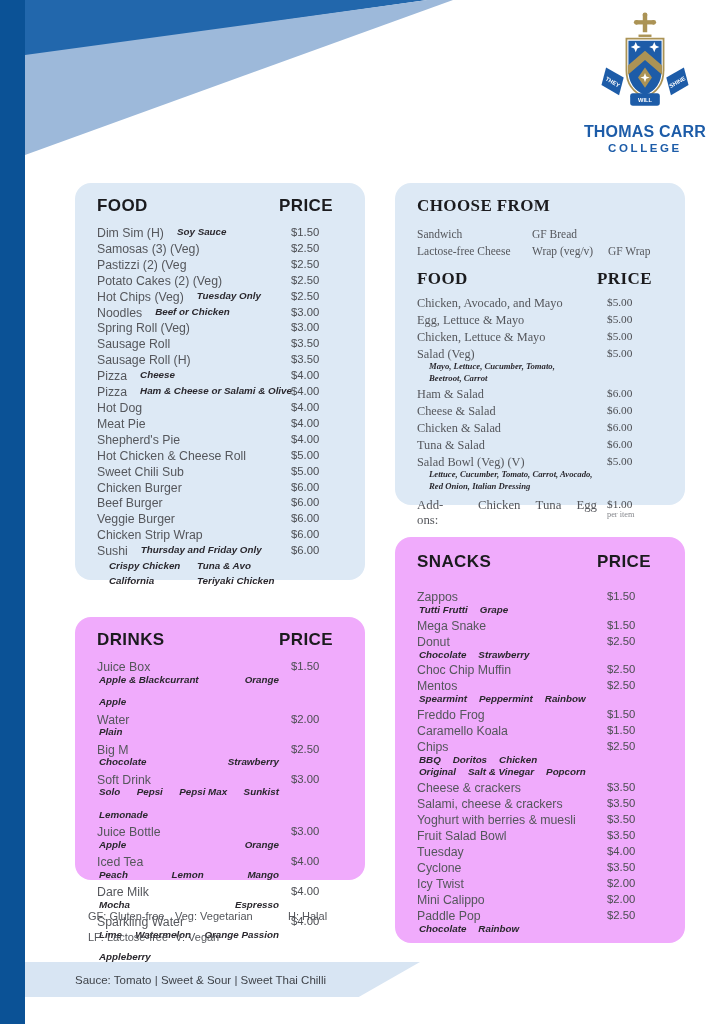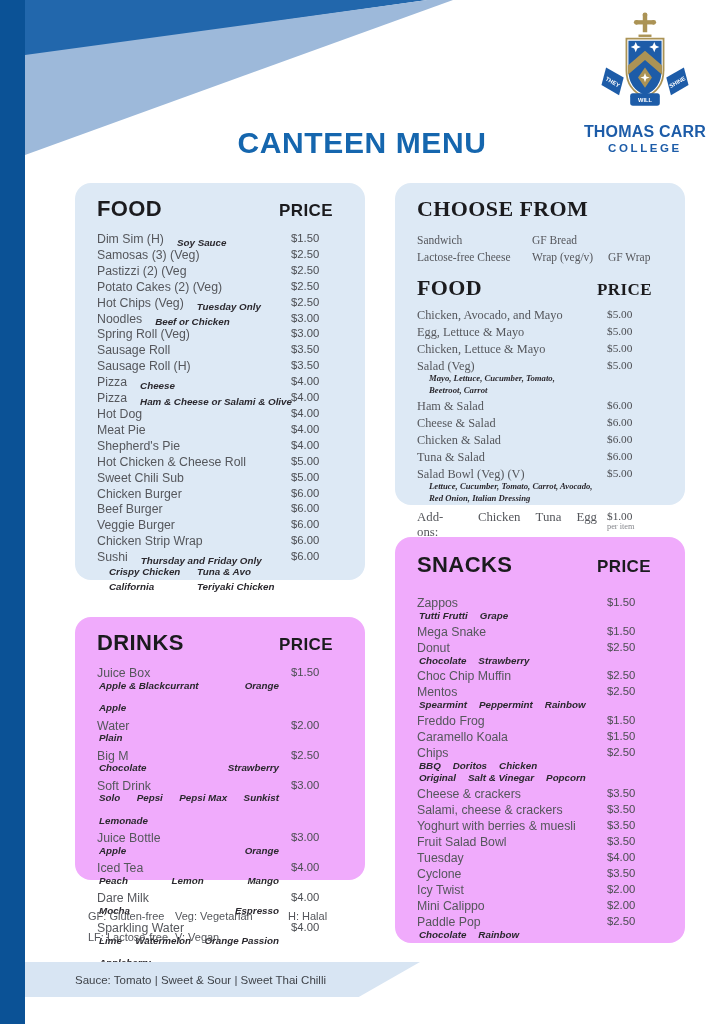--- a/index.html
+++ b/index.html
@@ -25,31 +25,31 @@
   
   .panel{position:absolute;border-radius:16px;box-sizing:border-box;}
   .panel-blue{background:#dde9f5;}
   .panel-gray{background:#f0abfc;}
   #food-panel{left:75px;top:183px;width:290px;height:397px;padding:13px 20px 0 22px;}
   #choose-panel{left:395px;top:183px;width:290px;height:322px;padding:13px 18px 0 22px;font-family:Liberation Serif, serif;}
   #drinks-panel{left:75px;top:617px;width:290px;height:263px;padding:13px 20px 0 22px;}
   #snacks-panel{left:395px;top:537px;width:290px;height:406px;padding:15px 18px 0 22px;}
 
   .panel-head{display:flex;align-items:baseline;margin-bottom:10px;}
-  .ph-title{flex:1;font-size:22px;font-weight:bold;color:#1b1b1e;letter-spacing:.4px;}
+  .ph-title{flex:1;font-size:17px;font-weight:bold;color:#1b1b1e;letter-spacing:.4px;}
   .ph-price{font-size:17px;font-weight:bold;color:#1b1b1e;letter-spacing:.4px;box-sizing:border-box;}
   #food-panel .ph-price,#drinks-panel .ph-price{width:66px;}
   #choose-panel .ph-price,#snacks-panel .ph-price{width:70px;}
   #snacks-panel .panel-head{margin-bottom:18px;}
   .panel-head.sub{margin:10px 0 7px;}
 
   
   .item{display:flex;align-items:flex-start;}
   .left{flex:1;min-width:0;}
-  .name-line{display:flex;align-items:flex-end;}
+  .name-line{display:flex;align-items:flex-start;}
   .name{font-size:12.3px;color:#55575c;}
   .note{margin-left:13px;font-size:9.8px;font-style:italic;font-weight:bold;color:#2a282e;white-space:nowrap;}
   .flavor-line{display:flex;gap:12px;font-size:9.8px;font-style:italic;font-weight:bold;
                color:#2a282e;line-height:11px;margin:0 0 2px 2px;flex-wrap:wrap;}
   .price{font-size:11.3px;color:#4b4d52;box-sizing:border-box;}
   #food-panel .price,#drinks-panel .price{width:66px;padding-left:12px;}
   #choose-panel .price,#snacks-panel .price{width:70px;padding-left:10px;}
 
   #food-panel .item{min-height:15.9px;}
   #food-panel .name{line-height:15.9px;}
@@ -123,21 +123,20 @@
       <path d="M92,62 L73,73 L78,92 L97,81 z" fill="#1d5ca8"></path>
       <rect x="34" y="90" width="32" height="13.5" rx="3" fill="#1d5ca8"></rect>
       <text x="15" y="80" font-size="6.2" fill="#ffffff" text-anchor="middle" transform="rotate(30 15 78)">THEY</text>
       <text x="50" y="99.5" font-size="6.2" fill="#ffffff" text-anchor="middle">WILL</text>
       <text x="85" y="80" font-size="6.2" fill="#ffffff" text-anchor="middle" transform="rotate(-30 85 78)">SHINE</text>
     </svg>
     <div class="logo-name">THOMAS CARR</div>
     <div class="logo-college">COLLEGE</div>
   </div>
 
-  <div class="title">CANTEEN MENU</div>
 
   <section class="panel panel-blue" id="food-panel">
     <div class="panel-head">
       <span class="ph-title">FOOD</span>
       <span class="ph-price">PRICE</span>
     </div>
 
       <div class="item">
         <div class="left">
           <div class="name-line">

